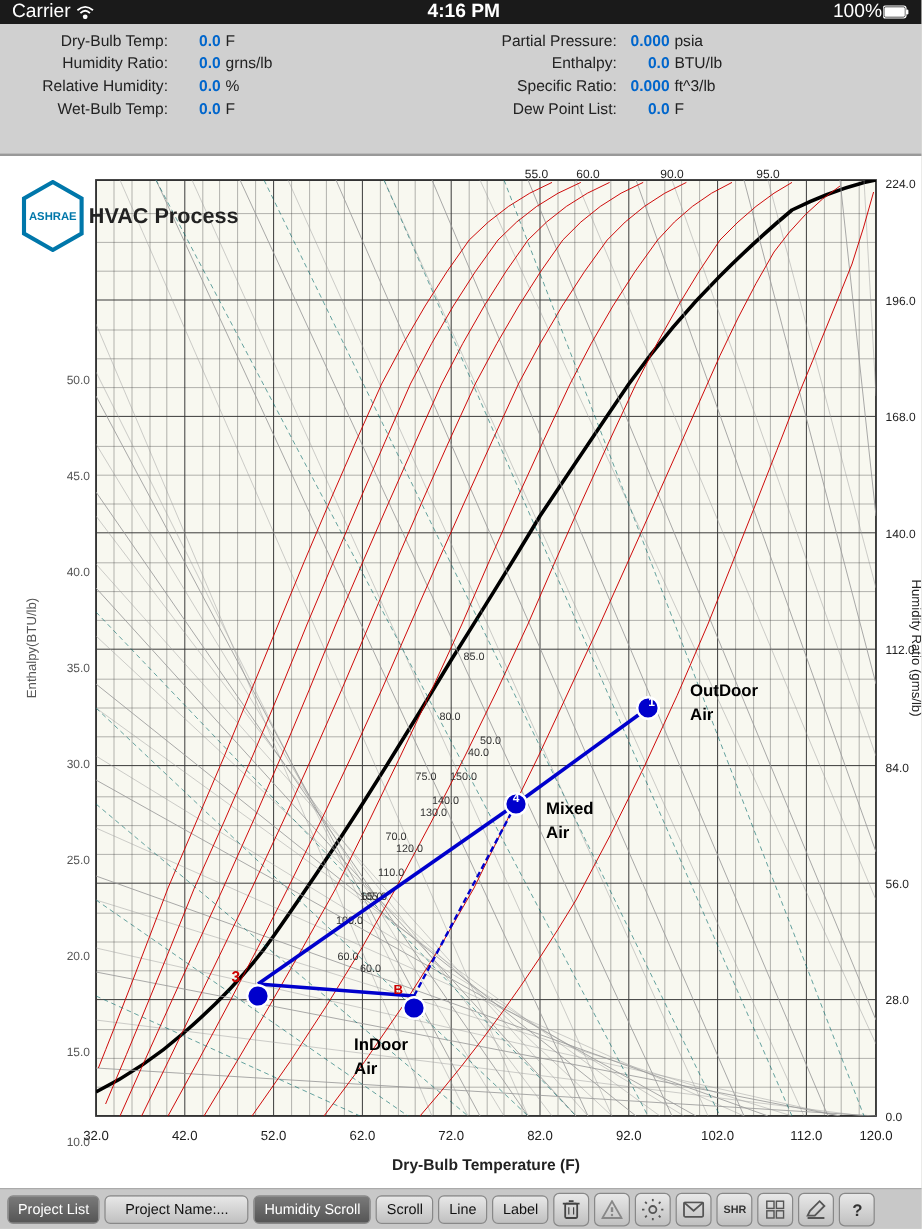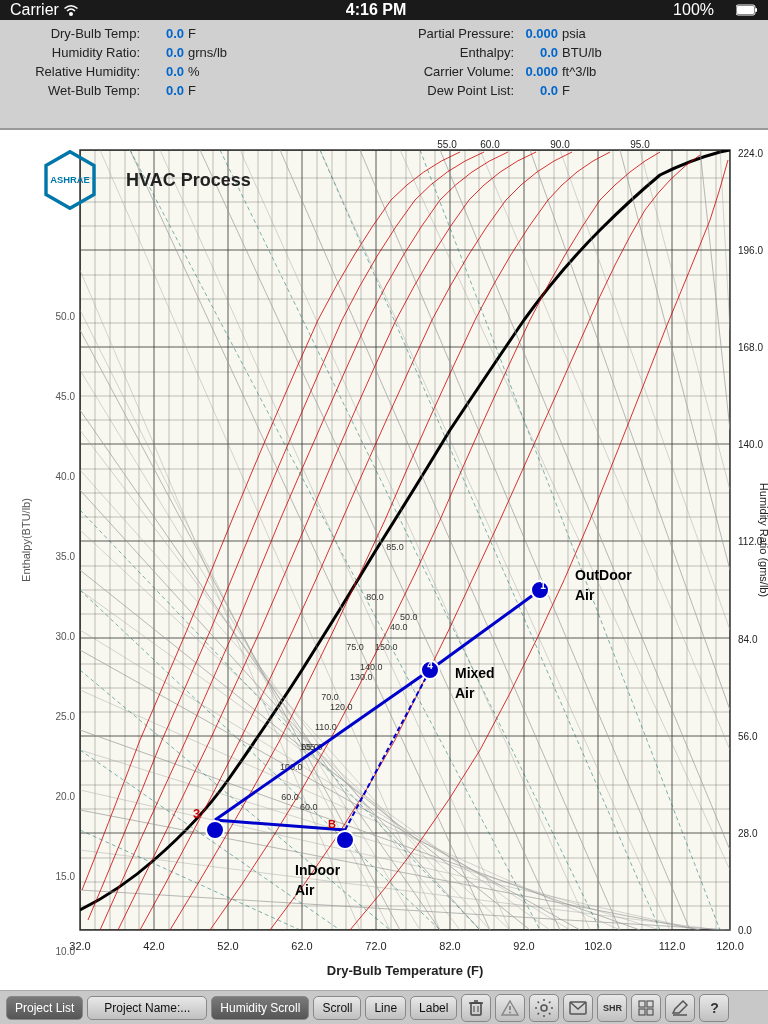--- a/index.html
+++ b/index.html
@@ -8,21 +8,21 @@
     
     #status-bar {
       width: 768px; height: 20px;
       background: #1a1a1a;
       display: flex; align-items: center; justify-content: space-between;
       padding: 0 10px;
       color: white; font-size: 16px;
     }
     #status-bar .carrier { display: flex; align-items: center; gap: 4px; }
     #status-bar .time { font-weight: bold; }
-    #status-bar .right { display: flex; align-items: center; gap: 22px; }
+    #status-bar .right { display: flex; align-items: center; gap: 1px; }
 
     
     #info-panel {
       width: 768px; height: 110px;
       background: #d0d0d0;
       display: grid; grid-template-columns: 1fr 1fr;
       padding: 6px 20px;
       border-bottom: 2px solid #999;
     }
     .info-col { display: flex; flex-direction: column; gap: 4px; }
@@ -41,22 +41,22 @@
 
     #chart-svg {
       position: absolute;
       top: 0; left: 0;
       width: 100%; height: 100%;
     }
 
     
     #logo-area {
       position: absolute;
-      top: 20px; left: 40px;
-      display: flex; align-items: center; gap: 26px;
+      top: 20px; left: 14px;
+      display: flex; align-items: center; gap: 0;
       z-index: 10;
     }
     .ashrae-hex {
       width: 60px; height: 60px;
     }
     .chart-title {
       font-size: 18px; font-weight: bold; color: #222;
     }
 
     
@@ -140,21 +140,21 @@
       <span class="info-label" style="min-width:130px">Partial Pressure:</span>
       <span class="info-value">0.000</span>
       <span class="info-unit">psia</span>
     </div>
     <div class="info-row">
       <span class="info-label" style="min-width:130px">Enthalpy:</span>
       <span class="info-value">0.0</span>
       <span class="info-unit">BTU/lb</span>
     </div>
     <div class="info-row">
-      <span class="info-label" style="min-width:130px">Carrier Volume:</span>
+      <span class="info-label" style="min-width:130px">Specific Ratio:</span>
       <span class="info-value">0.000</span>
       <span class="info-unit">ft^3/lb</span>
     </div>
     <div class="info-row">
       <span class="info-label" style="min-width:130px">Dew Point List:</span>
       <span class="info-value">0.0</span>
       <span class="info-unit">F</span>
     </div>
   </div>
 </div>

